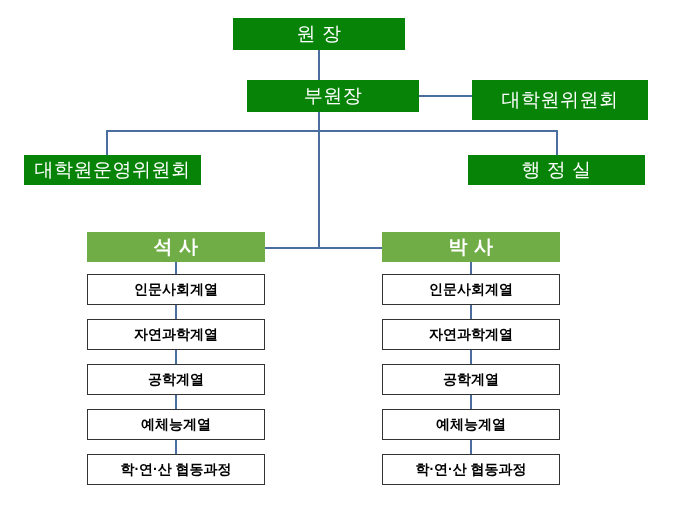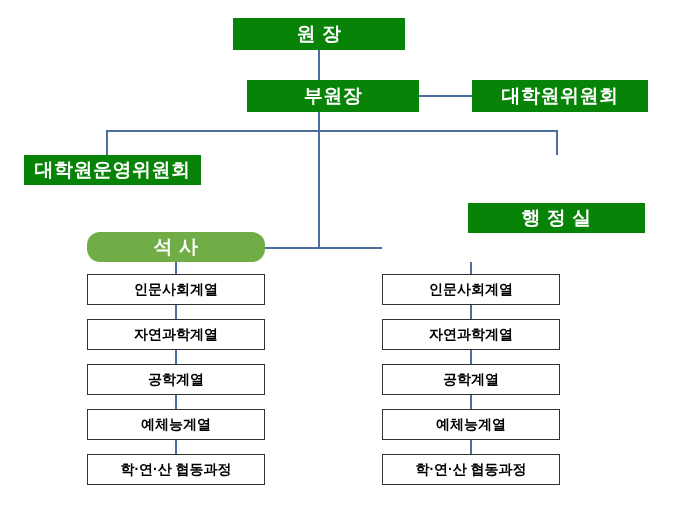--- a/index.html
+++ b/index.html
@@ -36,33 +36,32 @@
     justify-content: center;
     text-align: center;
     line-height: 1.1;
     white-space: nowrap;
   }
 
   
   .node.dark {
     background: #078307;
     color: #ffffff;
-    font-weight: bold;
+    font-weight: normal;
     font-size: 19px;
     letter-spacing: 0.5px;
   }
 
   
   .node.light {
     background: #70ad47;
     color: #ffffff;
     font-weight: bold;
     font-size: 19px;
     letter-spacing: 0.5px;
-    border-radius: 13px;
   }
 
   
   .node.leaf {
     background: #ffffff;
     color: #000000;
     border: 1.6px solid #333333;
     font-weight: bold;
     font-size: 14px;
   }
@@ -98,28 +97,29 @@
   <div class="line vline" style="left:470px; top:262px; height:12px;"></div>
   <div class="line vline" style="left:470px; top:305px; height:14px;"></div>
   <div class="line vline" style="left:470px; top:350px; height:14px;"></div>
   <div class="line vline" style="left:470px; top:395px; height:14px;"></div>
   <div class="line vline" style="left:470px; top:440px; height:14px;"></div>
 
   <div class="node dark spaced" style="left:233px; top:18px; width:172px; height:32px;">원  장</div>
 
   <div class="node dark" style="left:233px; top:80px; width:172px; height:32px;margin-left:14px;">부원장</div>
 
-  <div class="node dark" style="left:472px; top:80px; width:176px; height:32px;">대학원위원회</div>
+  <div class="node dark" style="left:472px; top:80px; width:176px; height:40px;">대학원위원회</div>
 
   <div class="node dark" style="left:24px; top:155px; width:177px; height:30px;">대학원운영위원회</div>
 
-  <div class="node dark" style="left:468px; top:155px; width:177px; height:30px;margin-top:48px;">행 정 실</div>
+  <div class="node dark" style="left:468px; top:155px; width:177px; height:30px;">행 정 실</div>
 
   <div class="node light spaced" style="left:87px; top:232px; width:178px; height:30px;">석  사</div>
 
+  <div class="node light spaced" style="left:382px; top:232px; width:178px; height:30px;">박  사</div>
 
   <div class="node leaf" style="left:87px; top:274px; width:178px; height:31px;">인문사회계열</div>
   <div class="node leaf" style="left:87px; top:319px; width:178px; height:31px;">자연과학계열</div>
   <div class="node leaf" style="left:87px; top:364px; width:178px; height:31px;">공학계열</div>
   <div class="node leaf" style="left:87px; top:409px; width:178px; height:31px;">예체능계열</div>
   <div class="node leaf" style="left:87px; top:454px; width:178px; height:31px;">학·연·산 협동과정</div>
 
   <div class="node leaf" style="left:382px; top:274px; width:178px; height:31px;">인문사회계열</div>
   <div class="node leaf" style="left:382px; top:319px; width:178px; height:31px;">자연과학계열</div>
   <div class="node leaf" style="left:382px; top:364px; width:178px; height:31px;">공학계열</div>

